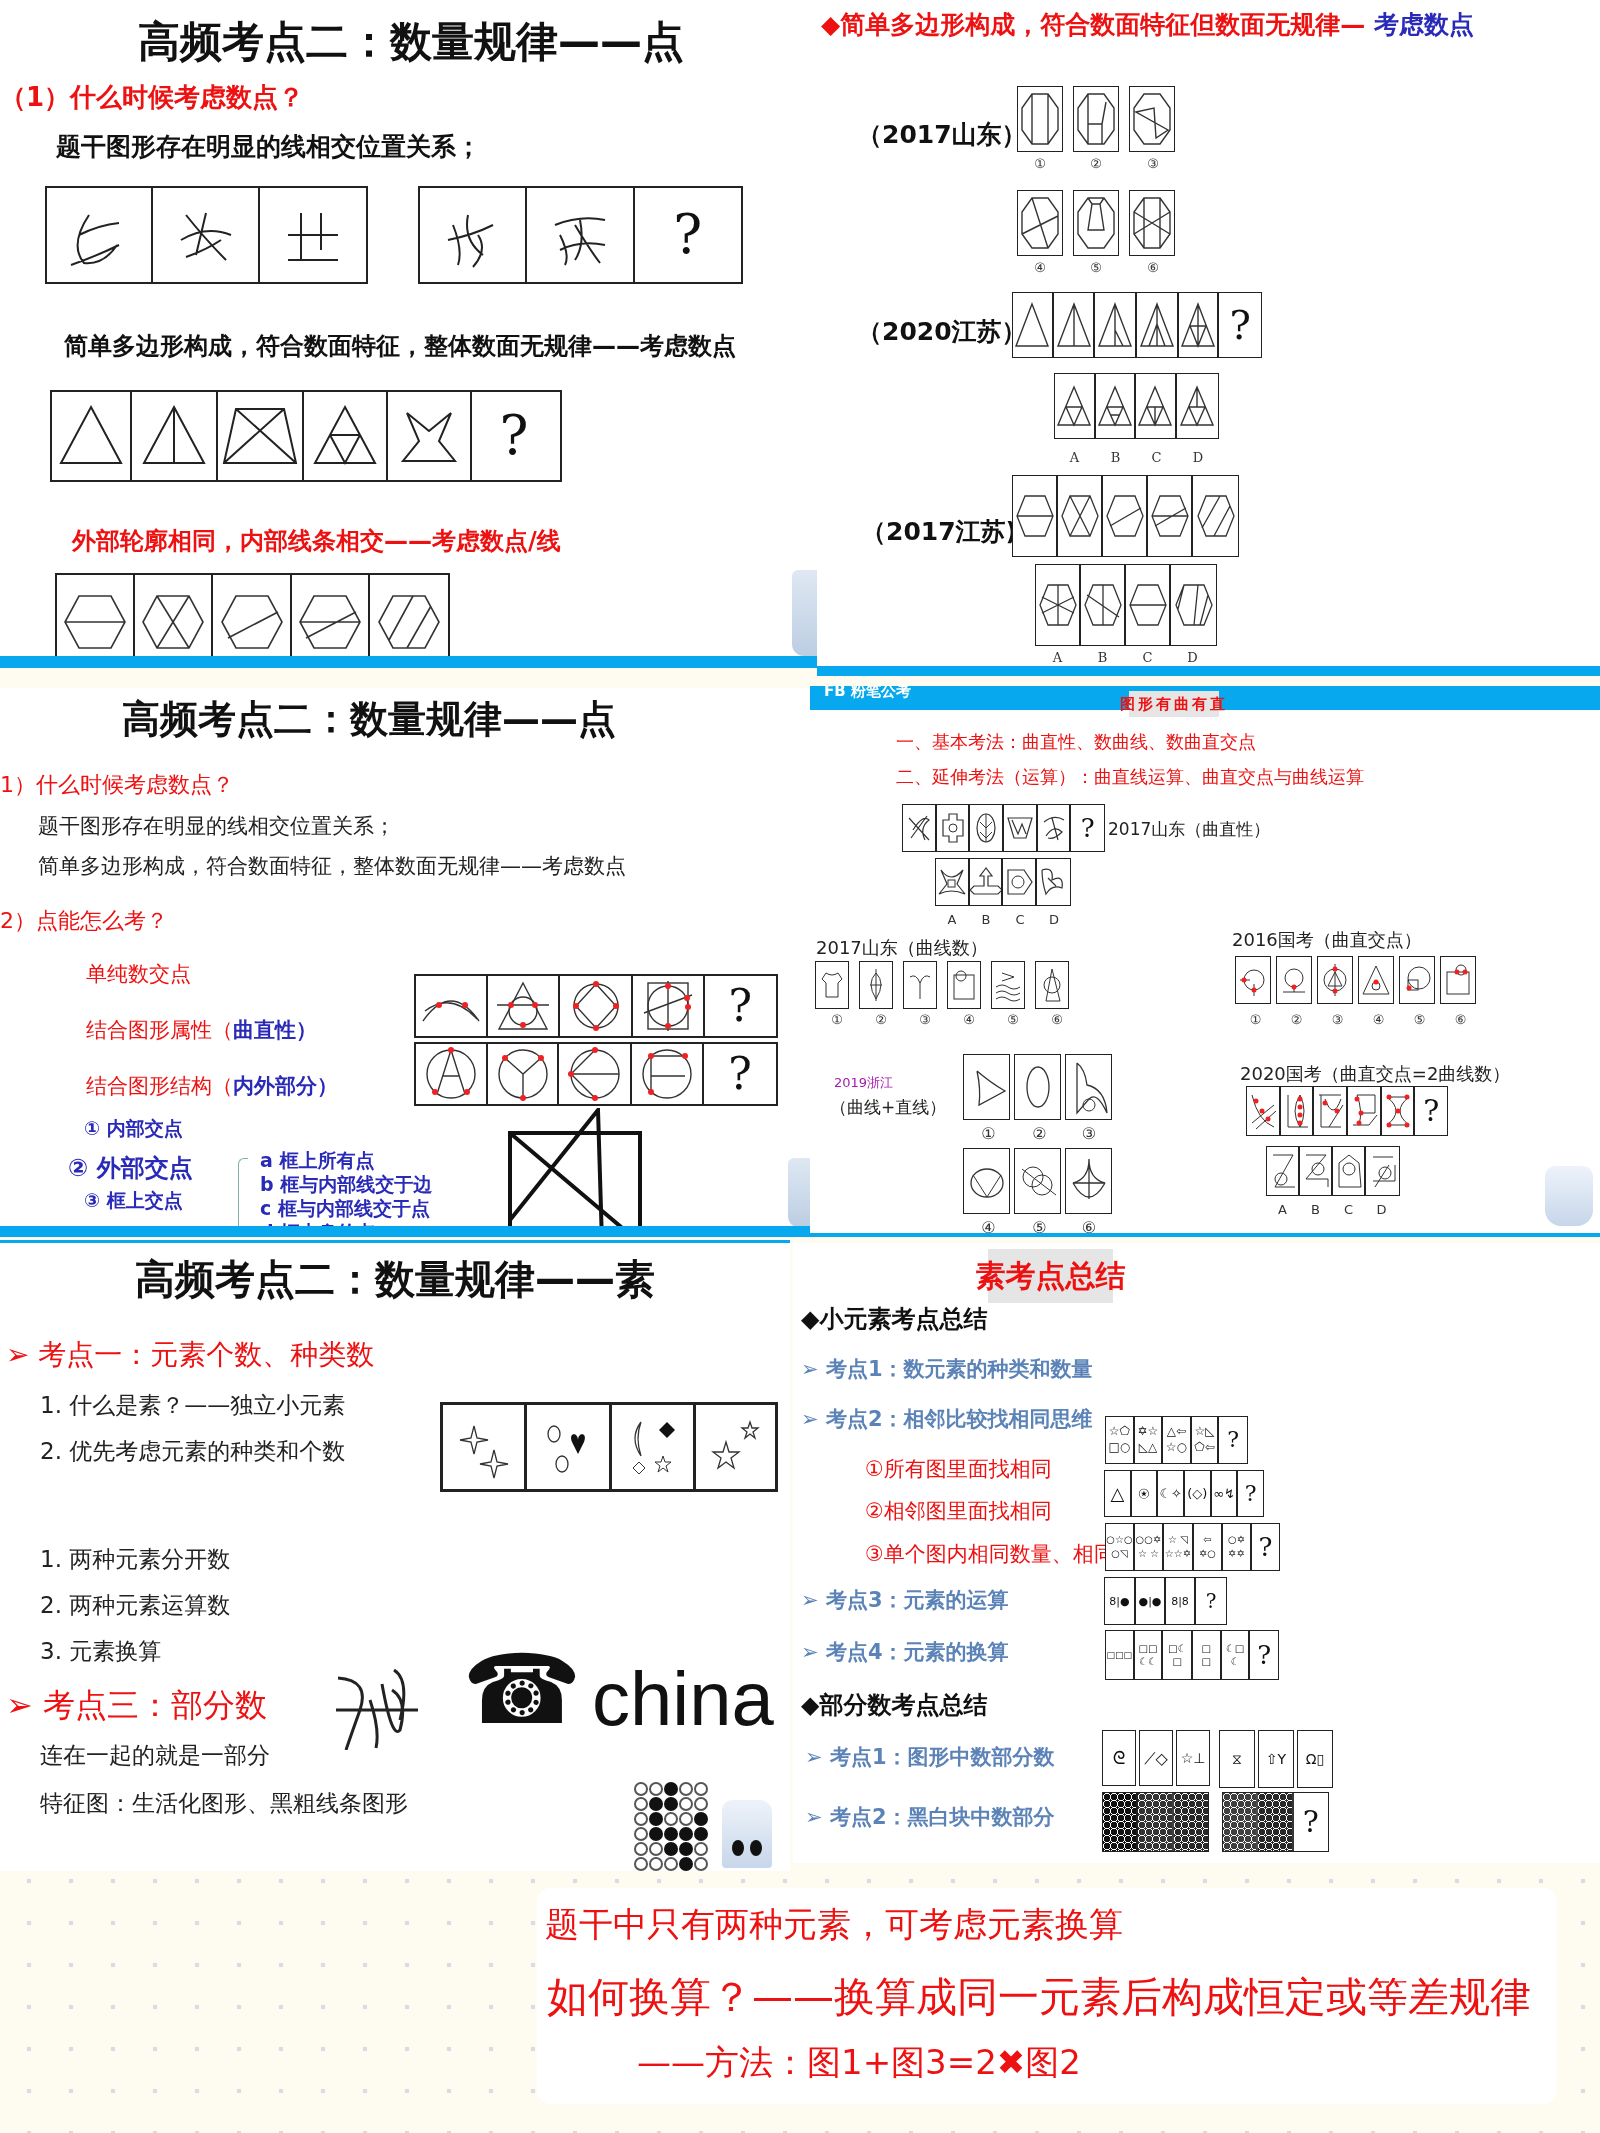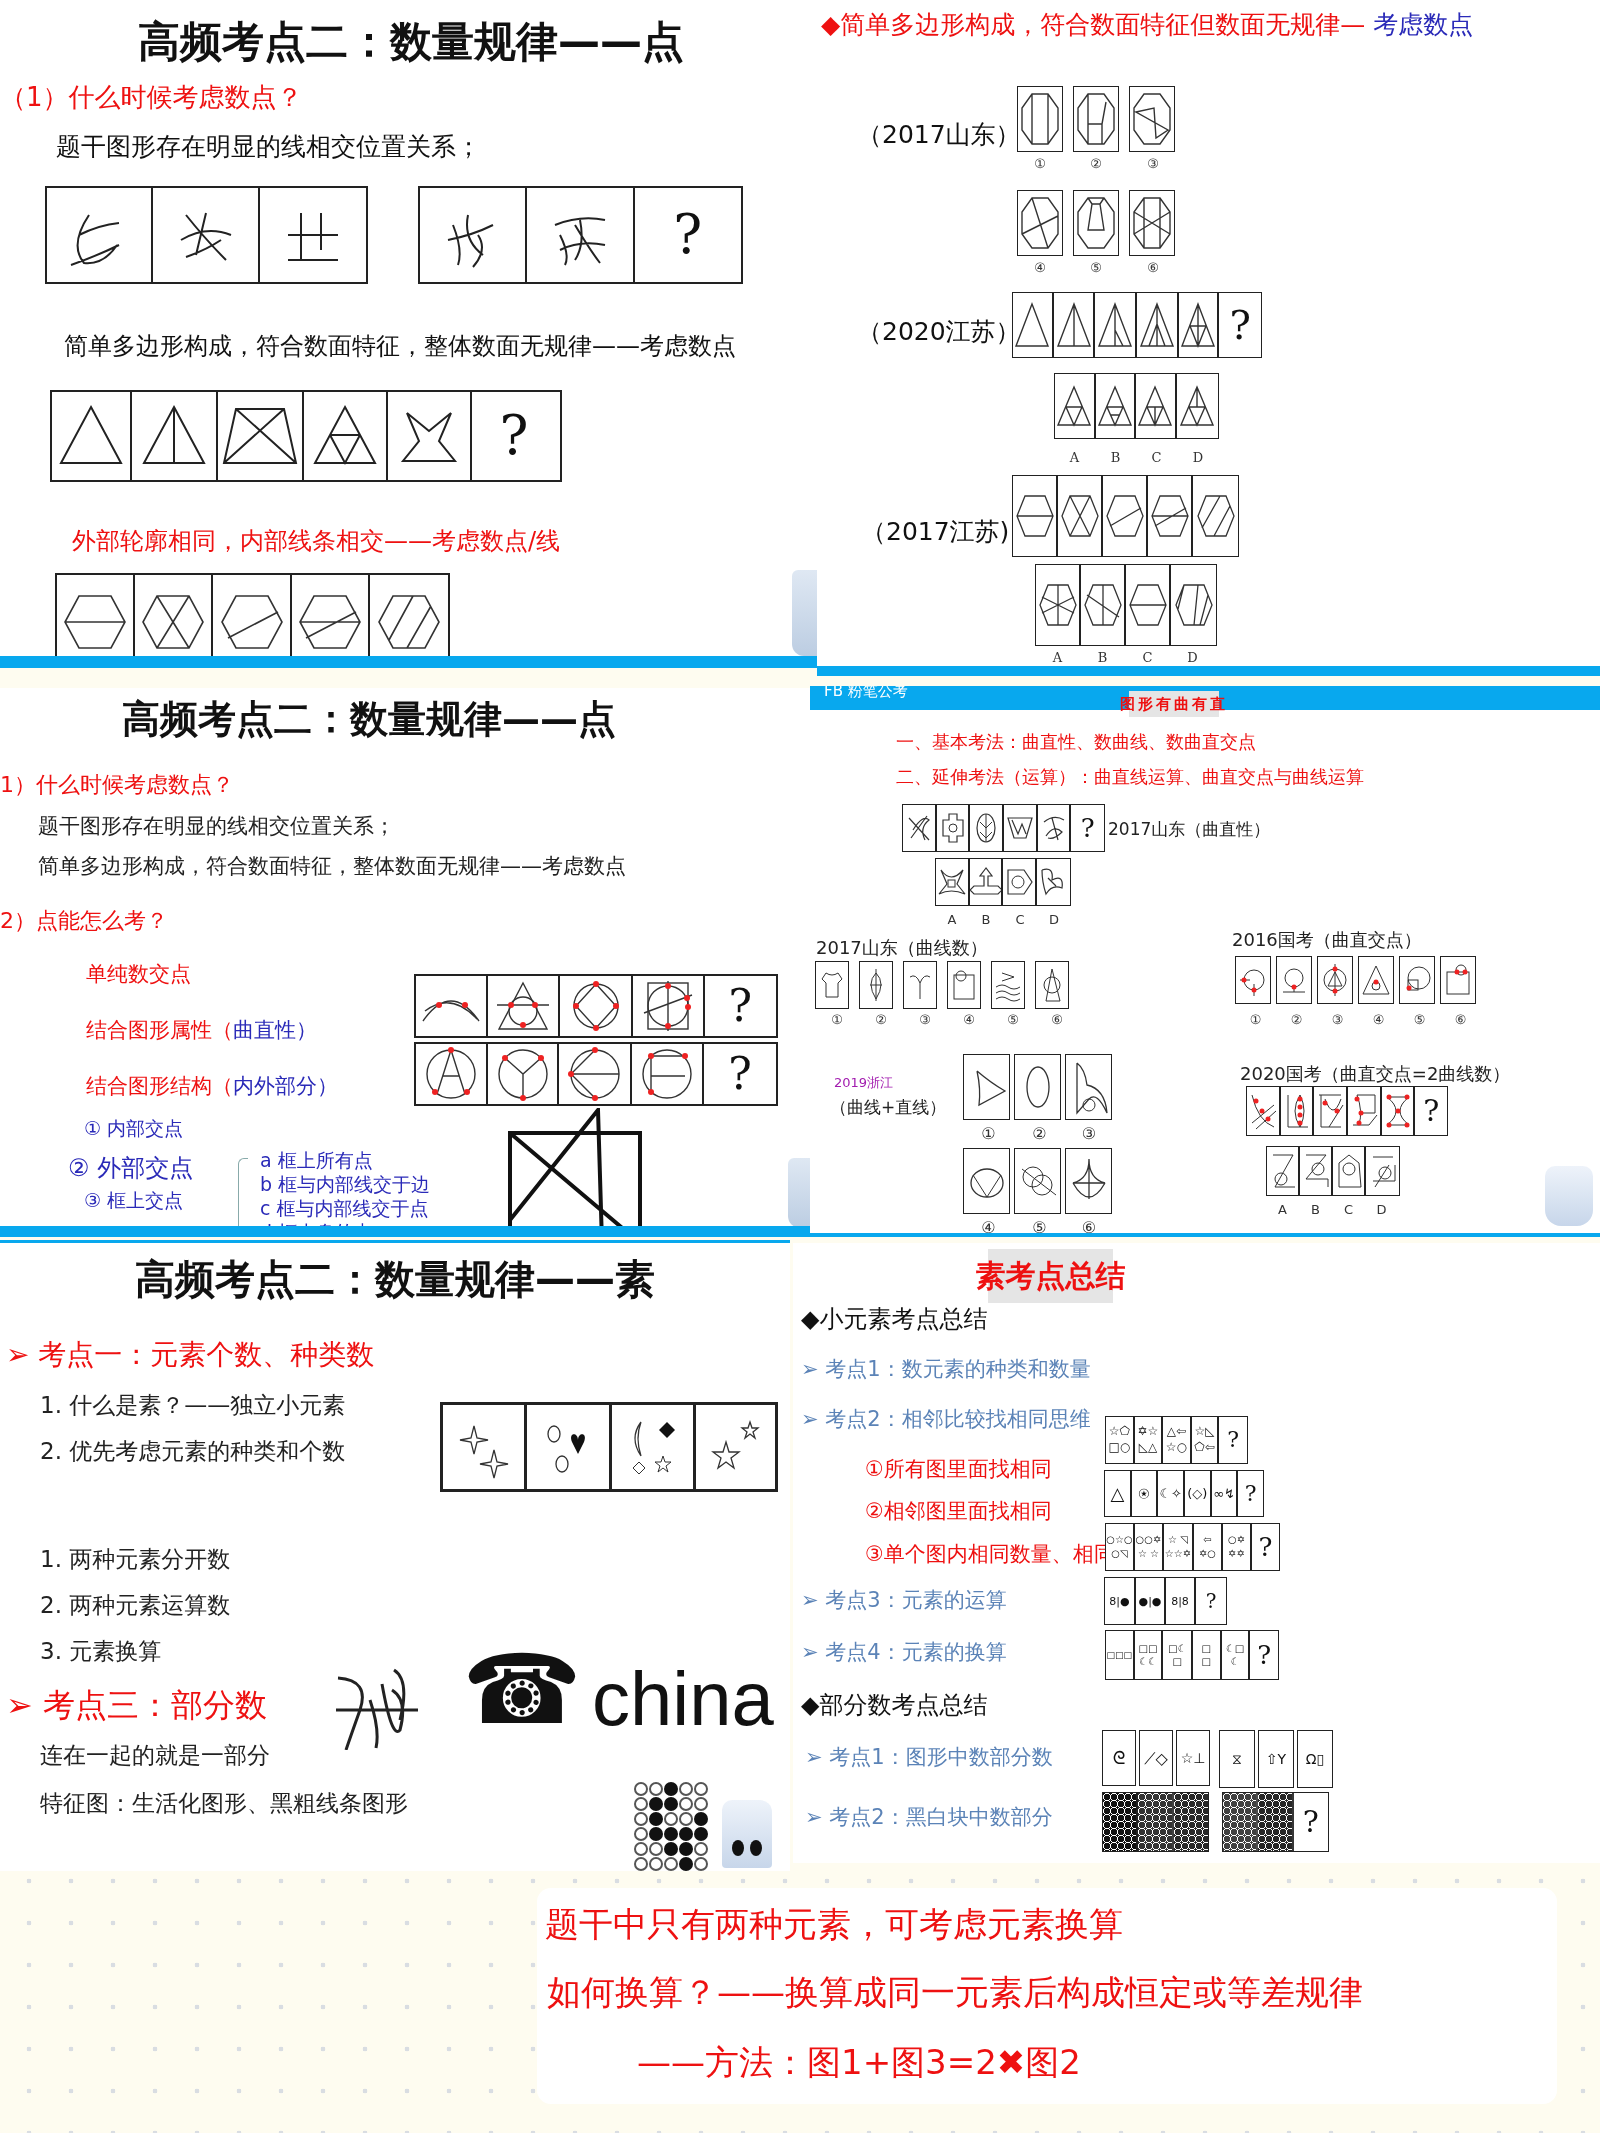--- a/index.html
+++ b/index.html
@@ -6,21 +6,21 @@
 html,body{width:1600px;height:2133px;overflow:hidden}
 body{position:relative;background:#fefcf0;font-family:"DejaVu Sans","Liberation Sans",sans-serif;color:#111;
 background-image:radial-gradient(circle,#d9dde2 2.2px,transparent 2.6px);background-size:42px 42px;background-position:8px 12px}
 .panel{position:absolute;background:#fff;overflow:hidden}
 .blue-bar{position:absolute;left:0;right:0;height:12px;background:#08a8ee}
 .abs{position:absolute}
 .title{font-weight:bold;font-size:40px;color:#111;white-space:nowrap}
 .red{color:#ee1111}
 .blue{color:#2a2ab8}
 .steel{color:#5b83b7}
-.b{font-weight:normal}
+.b{font-weight:bold}
 .t{white-space:nowrap}
 .row{position:absolute;display:flex;border:2px solid #222;background:#fff}
 .row .cell{border-right:2px solid #222;display:flex;align-items:center;justify-content:center;overflow:hidden}
 .row .cell:last-child{border-right:none}
 .cell svg{display:block}
 .q{font-size:54px;font-family:"DejaVu Serif",serif;color:#111;line-height:1}
 .lbls{position:absolute;display:flex;font-family:"DejaVu Serif",serif;font-size:13px;color:#333}
 .lbls span{text-align:center}
 .mascot{position:absolute;width:60px;height:80px}
 .hl{background:#e5e5e5;color:#ee1111;font-weight:bold;display:flex;align-items:center;justify-content:center}
@@ -887,15 +887,15 @@
       <div class="cell" style="width:36px;background:repeating-radial-gradient(circle at 4px 4px,#111 0 3px,#fff 3px 4px);background-size:7px 7px;opacity:.9"></div>
       <div class="cell" style="width:35px">
           <span class="q" style="font-size:30px">?</span>
         </div>
     </div>
   </div>
 </div>
 
 <div class="panel" style="left:537px;top:1888px;width:1020px;height:216px;border-radius:14px;">
   <div class="abs t red" style="left:8px;top:14px;font-size:34px;">题干中只有两种元素，可考虑元素换算</div>
-  <div class="abs t red" style="left:10px;top:82px;font-size:34px;">如何换算？——换算成同一元素后构成恒定或等差规律</div>
+  <div class="abs t red" style="left:10px;top:82px;font-size:41px;">如何换算？——换算成同一元素后构成恒定或等差规律</div>
   <div class="abs t red" style="left:100px;top:152px;font-size:34px;">——方法：图1+图3=2✖图2</div>
 </div>
 
 </body></html>

